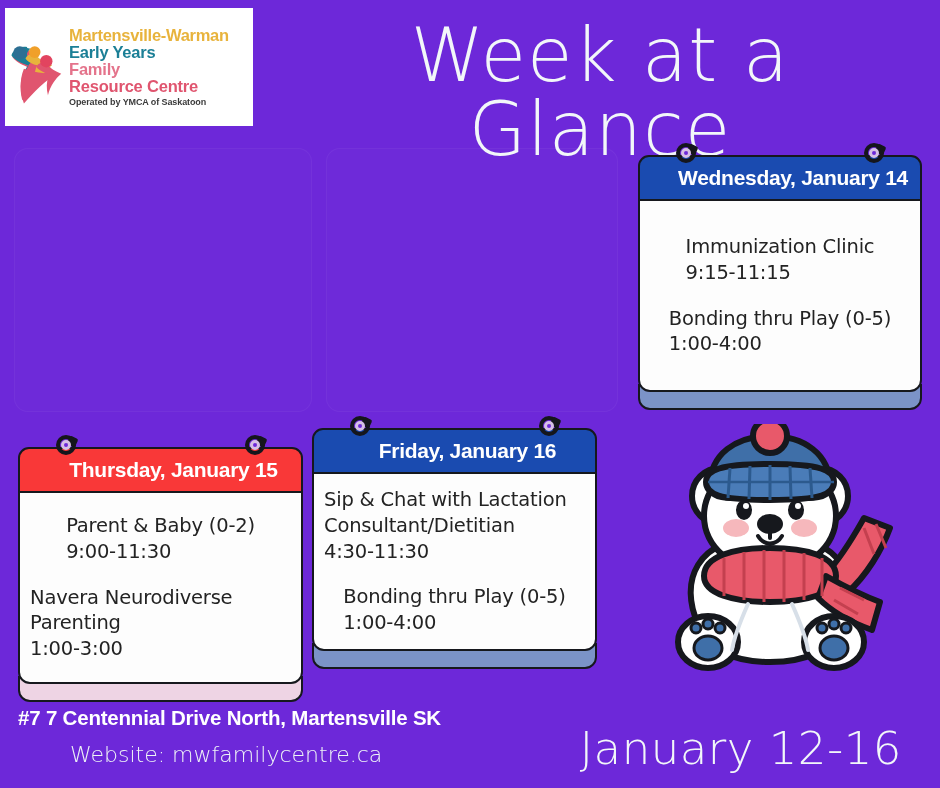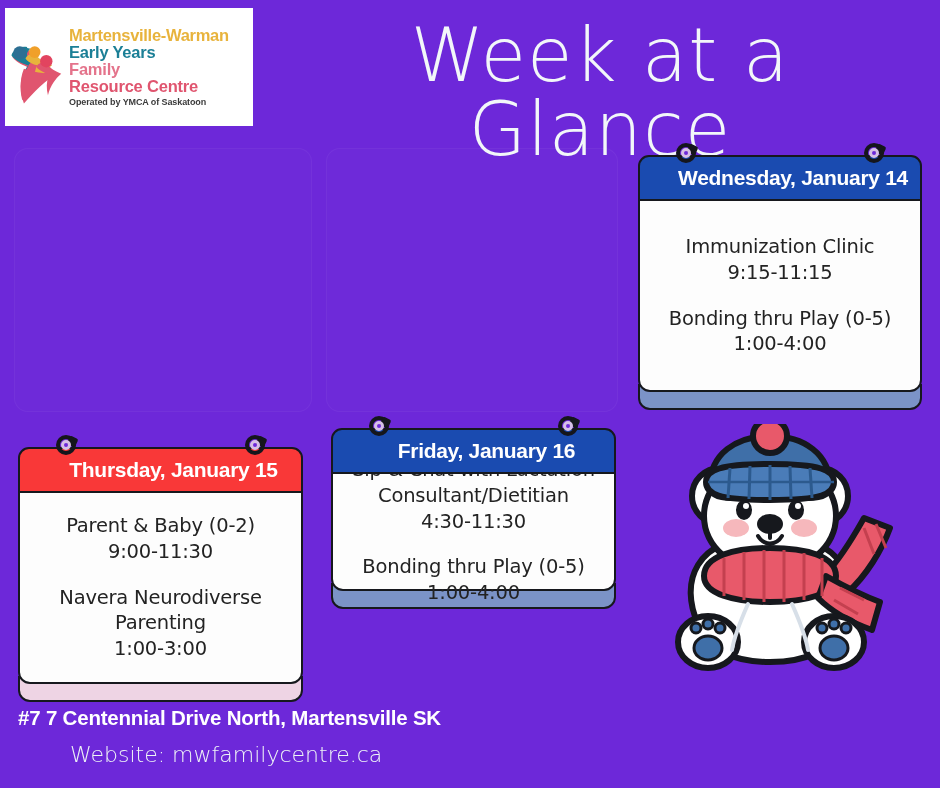--- a/index.html
+++ b/index.html
@@ -122,21 +122,20 @@
     position: absolute;
     left: 0; right: 0;
     bottom: 0;
     height: 26px;
     border: 2px solid #16181d;
     border-radius: 0 0 12px 12px;
     box-sizing: border-box;
     z-index: 1;
   }
   .evt {
-    text-align: center;
     color: #232323;
     font-size: 19.5px;
     line-height: 1.33;
     font-family: "DejaVu Sans", sans-serif;
     font-weight: 400;
     letter-spacing: -0.2px;
   }
   .evt + .evt { margin-top: 20px; }
 
   
@@ -273,21 +272,21 @@
         <div>Parent &amp; Baby (0-2)</div>
         <div>9:00-11:30</div>
       </div>
       <div class="evt">
         <div>Navera Neurodiverse Parenting</div>
         <div>1:00-3:00</div>
       </div>
     </div>
   </div>
 
-  <div class="card" style="left:331px; top:428px; width:285px; height:181px;">
+  <div class="card" style="left:312px; top:428px; width:285px; height:241px;">
     <div class="ring" style="left:38px; top:-12px;"></div>
     <div class="ring" style="right:38px; top:-12px;"></div>
     <div class="card-header" style="background:#1a4bb0;">
       <span>Friday, January 16</span>
     </div>
     <div class="card-foot" style="background:#7b93c7;"></div>
     <div class="card-body">
       <div class="evt">
         <div>Sip &amp; Chat with Lactation Consultant/Dietitian</div>
         <div>4:30-11:30</div>
@@ -370,14 +369,15 @@
         <path d="M92 42 L91 75"></path>
       <path d="M112 41 L112 76"></path>
         <path d="M132 42 L133 75"></path>
       <path d="M152 44 L154 74"></path>
       <path d="M50 58 L176 58" stroke-width="2.5"></path>
     </g>
   </svg>
 
   <div class="addr">#7 7 Centennial Drive North, Martensville SK</div>
   <div class="site">Website: mwfamilycentre.ca</div>
+  <div class="daterange">January 12-16</div>
 
 </div>
 
 </body></html>

